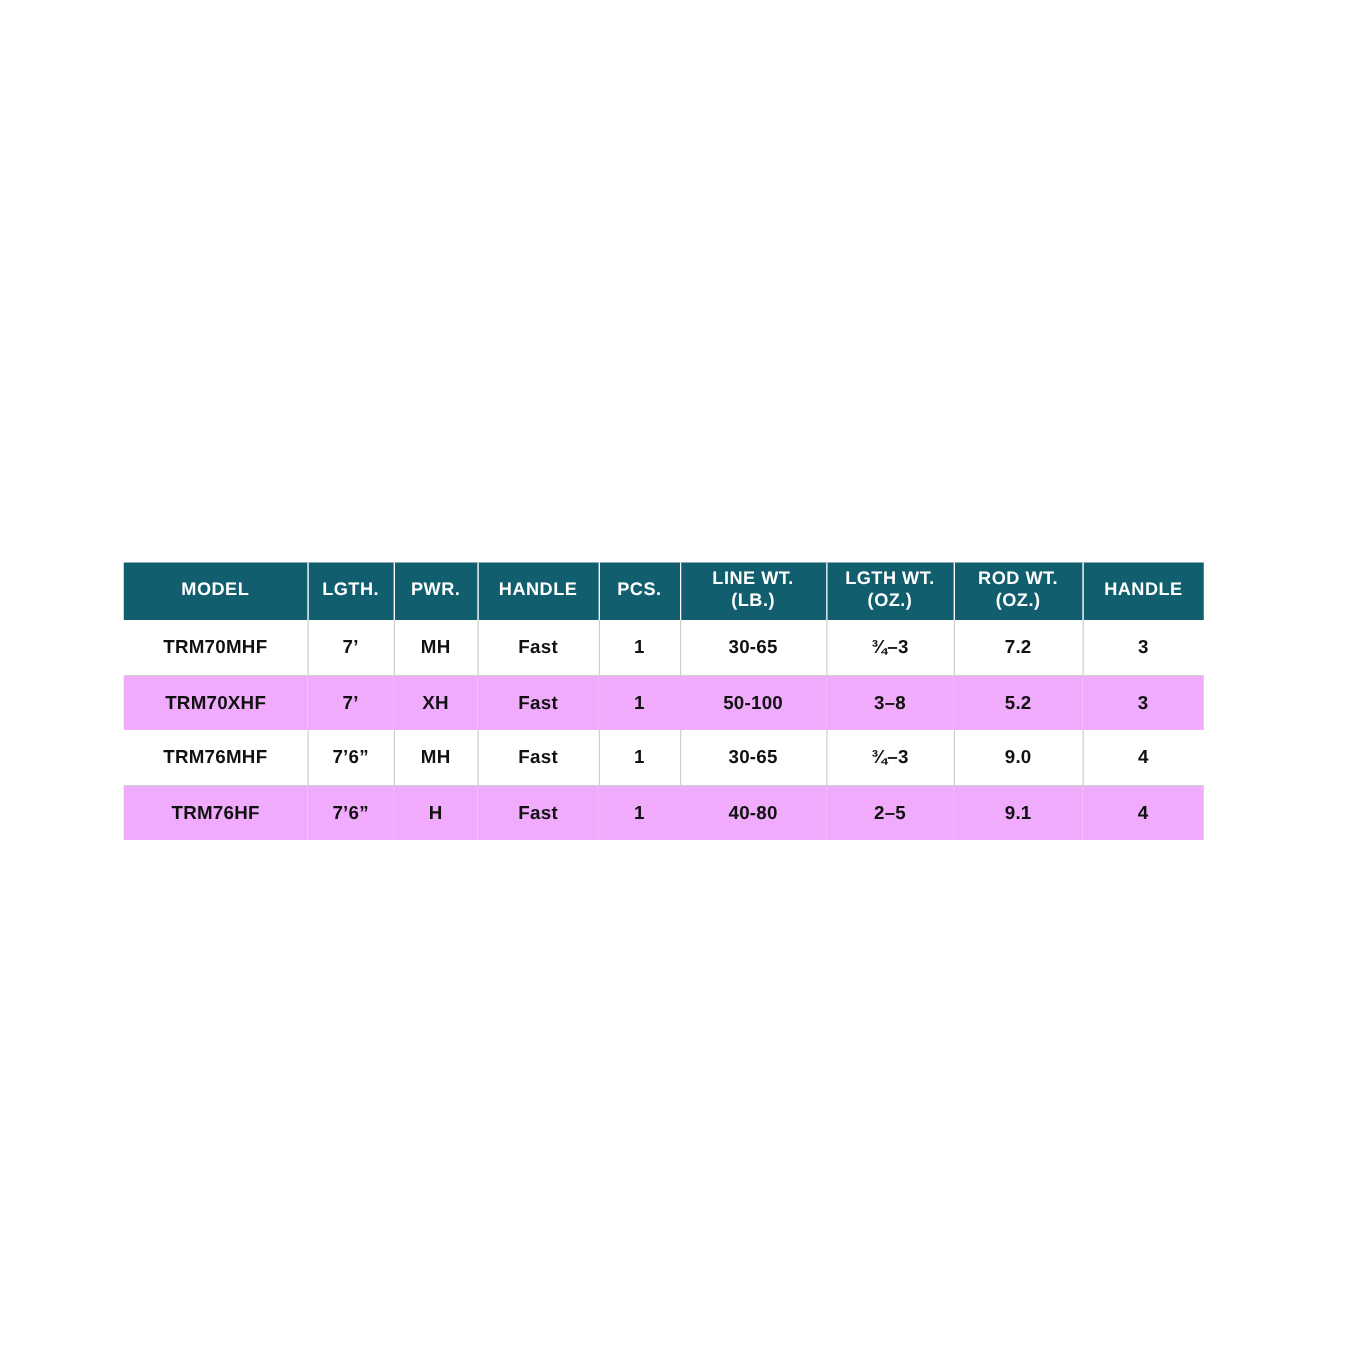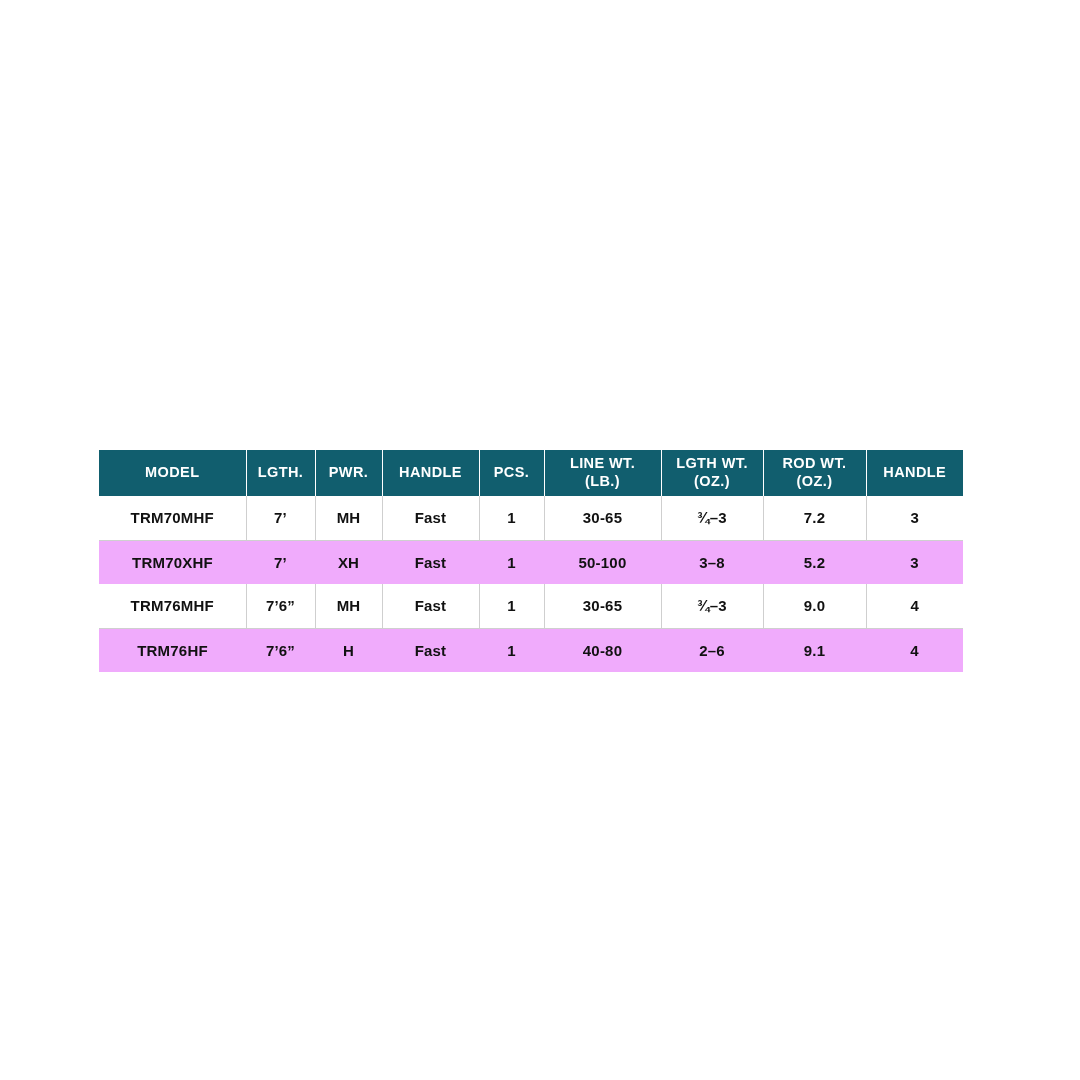--- a/index.html
+++ b/index.html
@@ -162,19 +162,19 @@
         <td>9.0</td>
         <td>4</td>
       </tr>
       <tr class="row-alt">
         <td class="col-model">TRM76HF</td>
         <td>7’6”</td>
         <td>H</td>
         <td>Fast</td>
         <td>1</td>
         <td>40-80</td>
-        <td class="frac">2–6</td>
+        <td class="frac">2–5</td>
         <td>9.1</td>
         <td>4</td>
       </tr>
     </tbody>
   </table>
 </div>
 
 </body></html>

